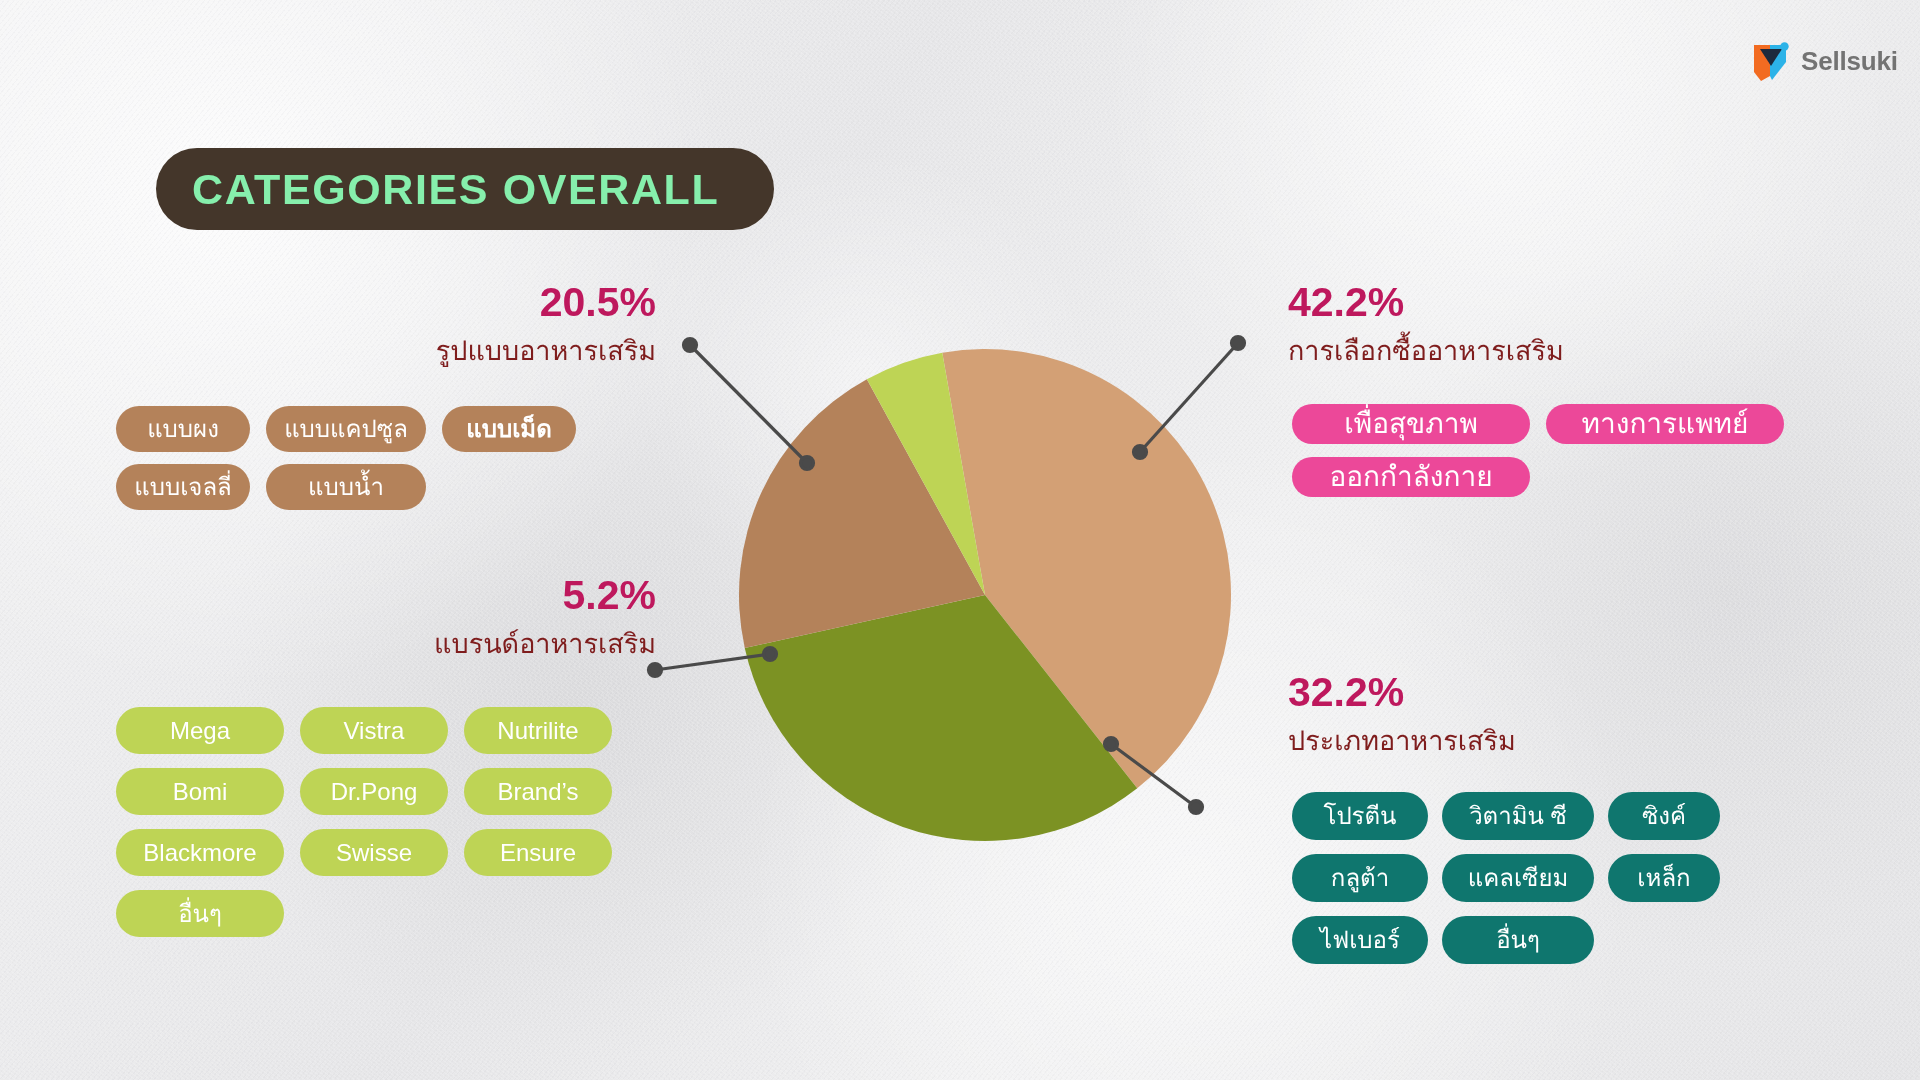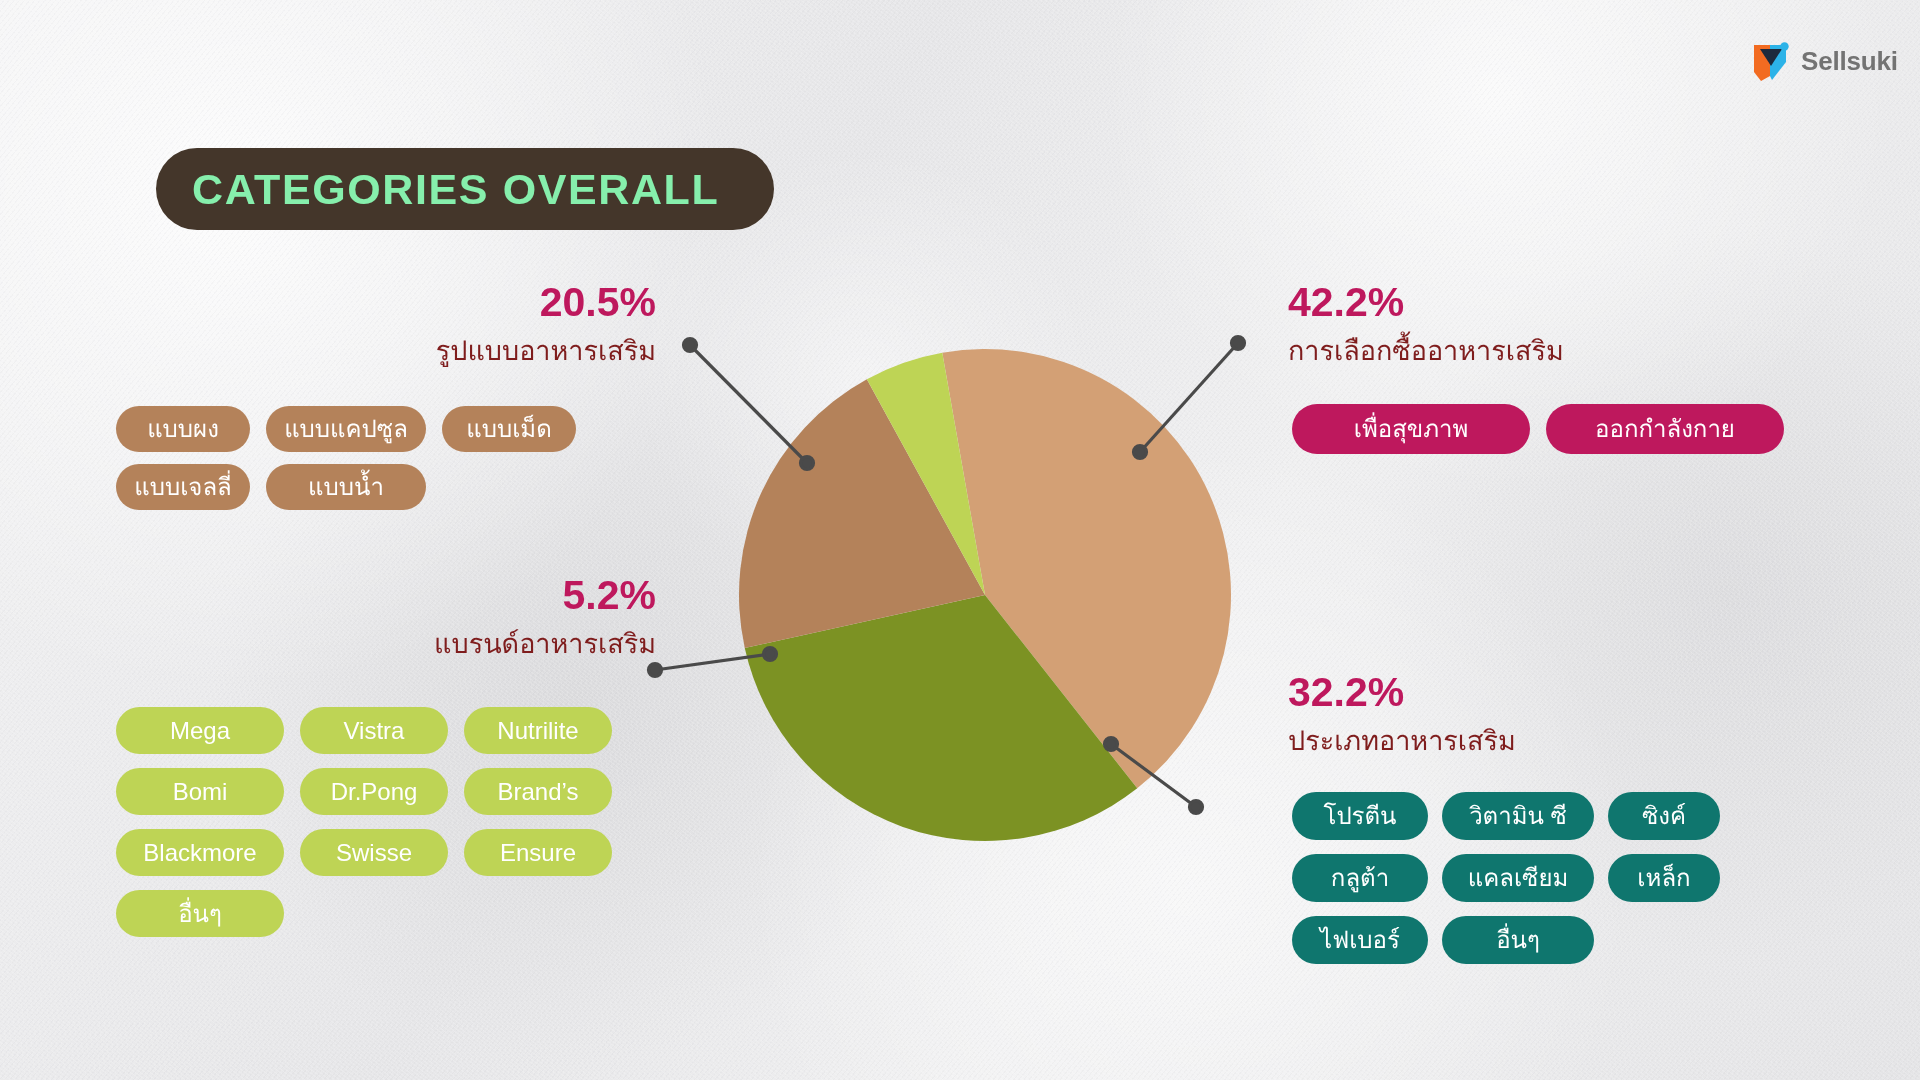--- a/index.html
+++ b/index.html
@@ -125,28 +125,28 @@
   
   #tags-form { left: 116px; top: 406px; width: 560px; gap: 12px 16px; }
   #tags-form .tag {
     background: #b4825a;
     height: 46px;
     font-size: 24px;
     padding: 0 10px;
   }
   #tags-form .w1 { width: 134px; }
   #tags-form .w2 { width: 160px; }
-  #tags-form .w3 { width: 134px; }
+  #tags-form .w3 { width: 134px; font-weight: bold; }
 
   
   #tags-reason { left: 1292px; top: 404px; width: 500px; gap: 13px 16px; }
   #tags-reason .tag {
-    background: #be185d;
-    height: 50px;
-    font-size: 24px;
+    background: #ec4899;
+    height: 40px;
+    font-size: 28px;
     padding: 0 10px;
     width: 238px;
   }
 
   
   #tags-brand { left: 116px; top: 707px; width: 560px; gap: 14px 16px; }
   #tags-brand .tag {
     background: #bed455;
     height: 47px;
     font-size: 24px;
@@ -260,20 +260,21 @@
     <div class="tag c1">อื่นๆ</div>
   </div>
 
   <div class="pct-block left-align" id="block-422">
     <div class="pct">42.2%</div>
     <div class="cap">การเลือกซื้ออาหารเสริม</div>
   </div>
 
   <div class="tag-group" id="tags-reason">
     <div class="tag">เพื่อสุขภาพ</div>
+    <div class="tag">ทางการแพทย์</div>
     <div class="tag">ออกกำลังกาย</div>
   </div>
 
   <div class="pct-block left-align" id="block-322">
     <div class="pct">32.2%</div>
     <div class="cap">ประเภทอาหารเสริม</div>
   </div>
 
   <div class="tag-group" id="tags-type">
     <div class="tag d1">โปรตีน</div>

